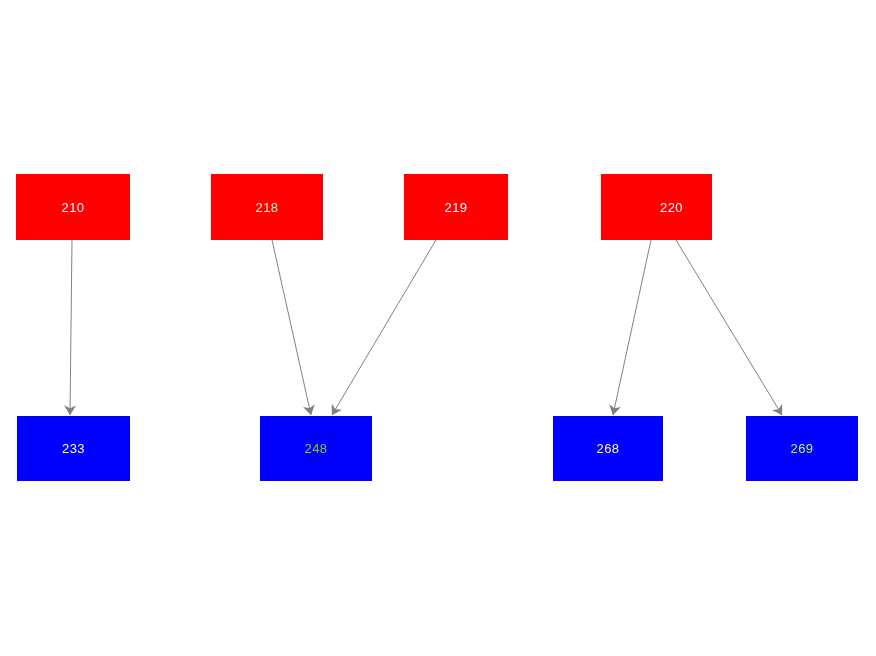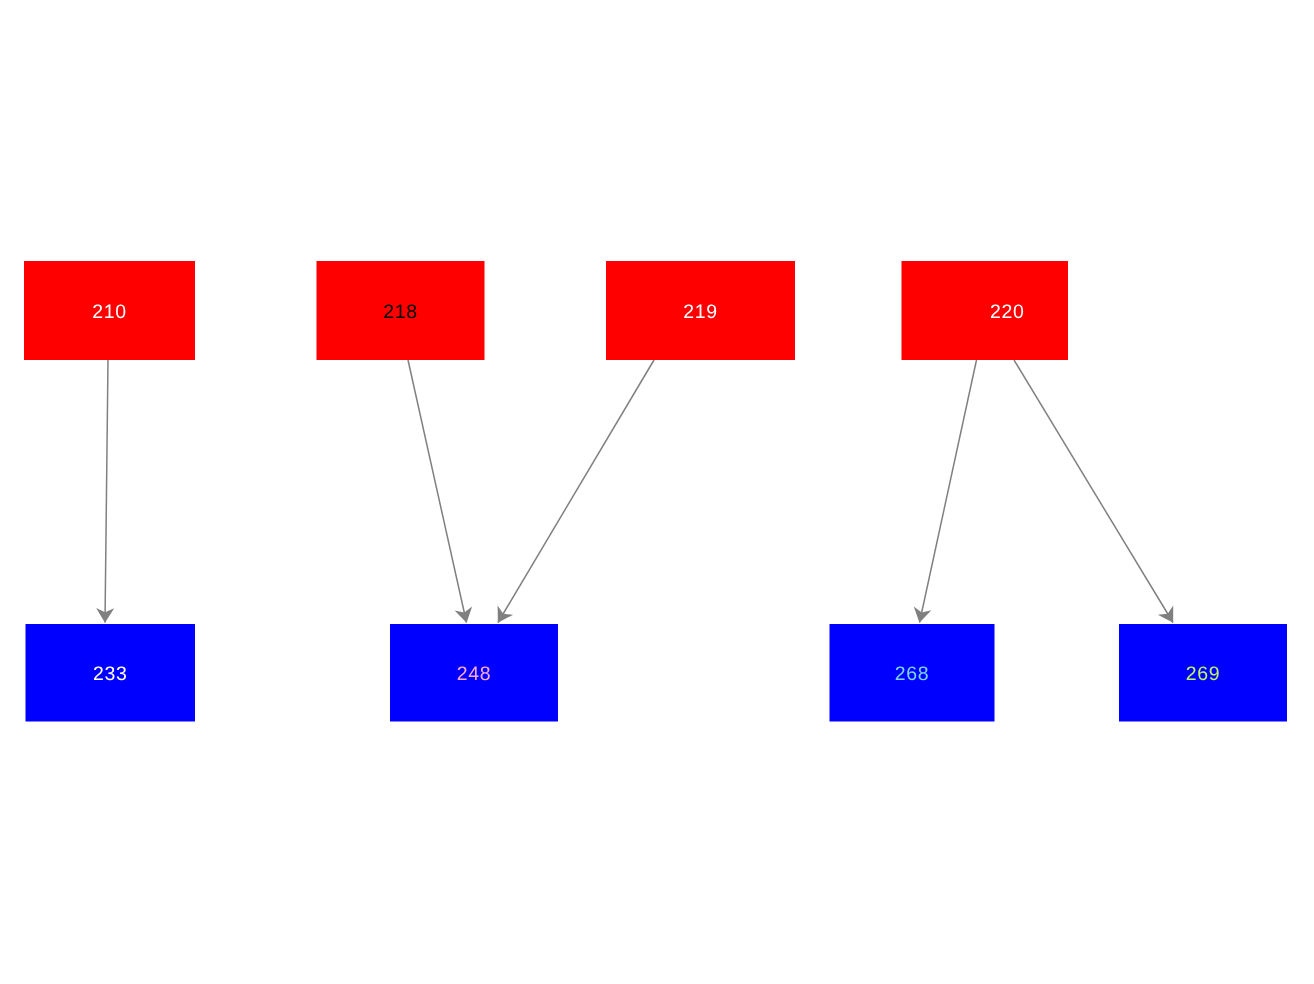--- a/index.html
+++ b/index.html
@@ -59,36 +59,36 @@
         <line x1="436" y1="240" x2="332" y2="415" stroke="#808080" stroke-width="1" marker-end="url(#arrow-gray)"></line>
         <line x1="651" y1="240" x2="613" y2="415" stroke="#808080" stroke-width="1" marker-end="url(#arrow-gray)"></line>
         <line x1="676" y1="240" x2="782" y2="415" stroke="#808080" stroke-width="1" marker-end="url(#arrow-gray)"></line>
       </g>
   </svg>
 
   <div id="nodes-layer">
       <div class="node node-source" style="left: 16px; top: 174px; width: 114px; height: 66px; background: rgb(255, 0, 0); color: rgb(255, 255, 255);">
         <span class="node-label">210</span>
       </div>
-      <div class="node node-source" style="left: 211px; top: 174px; width: 112px; height: 66px; background: rgb(255, 0, 0); color: #000000;">
+      <div class="node node-source" style="left: 211px; top: 174px; width: 112px; height: 66px; background: rgb(255, 0, 0); color: #fef9c3;">
         <span class="node-label">218</span>
       </div>
-      <div class="node node-source" style="left: 404px; top: 174px; width: 126px; height: 66px; background: rgb(255, 0, 0); color: rgb(255, 255, 255);">
+      <div class="node node-source" style="left: 404px; top: 174px; width: 104px; height: 66px; background: rgb(255, 0, 0); color: rgb(255, 255, 255);">
         <span class="node-label">219</span>
       </div>
       <div class="node node-source" style="left: 601px; top: 174px; width: 111px; height: 66px; background: rgb(255, 0, 0); color: rgb(255, 255, 255); padding-left: 30px;">
         <span class="node-label">220</span>
       </div>
       <div class="node node-target" style="left: 17px; top: 416px; width: 113px; height: 65px; background: rgb(0, 0, 255); color: rgb(255, 255, 255);">
         <span class="node-label">233</span>
       </div>
-      <div class="node node-target" style="left: 260px; top: 416px; width: 112px; height: 65px; background: rgb(0, 0, 255); color: #f9a8d4;">
+      <div class="node node-target" style="left: 260px; top: 416px; width: 112px; height: 65px; background: rgb(0, 0, 255); color: #84cc16;">
         <span class="node-label">248</span>
       </div>
-      <div class="node node-target" style="left: 553px; top: 416px; width: 110px; height: 65px; background: rgb(0, 0, 255); color: #7dd3fc;">
+      <div class="node node-target" style="left: 553px; top: 416px; width: 110px; height: 65px; background: rgb(0, 0, 255); color: #fef9c3;">
         <span class="node-label">268</span>
       </div>
       <div class="node node-target" style="left: 746px; top: 416px; width: 112px; height: 65px; background: rgb(0, 0, 255); color: #bef264;">
         <span class="node-label">269</span>
       </div>
     </div>
 
 </div>
 
 </body></html>

